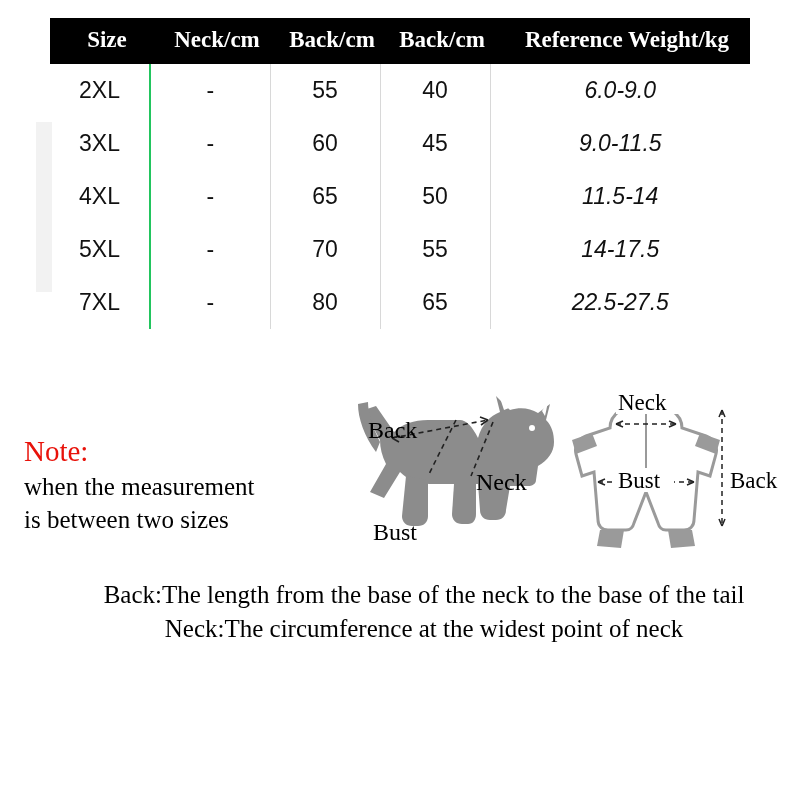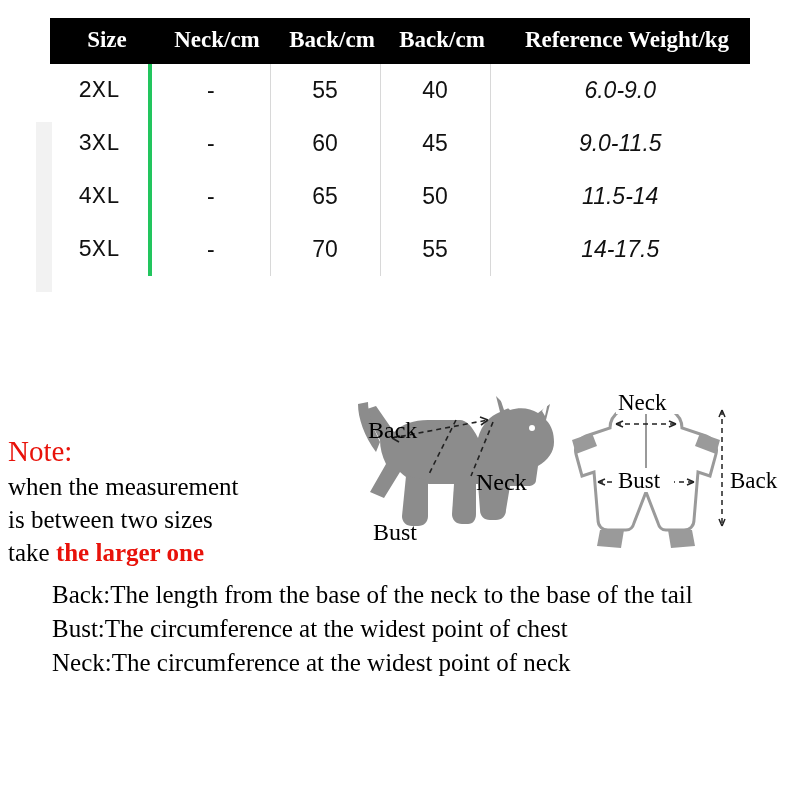--- a/index.html
+++ b/index.html
@@ -39,33 +39,33 @@
     font-family: "Liberation Sans", sans-serif;
     border-right: 1px solid #d8d8d8;
     border-bottom: 0;
     color: #111;
   }
   .size-table td:last-child {
     border-right: 0;
     font-style: italic;
   }
   .size-table tbody tr td:first-child {
-    border-right: 4px solid #22c55e;
-    font-family: Liberation Mono, monospace;
+    border-right: 2px solid #22c55e;
+    font-family: Liberation Sans, sans-serif;
   }
   .col-size   { width: 100px; }
   .col-neck   { width: 120px; }
   .col-bust   { width: 110px; }
   .col-back   { width: 110px; }
   .col-ref    { width: 260px; }
 
   
   .note-block {
     position: absolute;
-    left: 8px;
+    left: 24px;
     top: 432px;
     width: 330px;
     line-height: 1.32;
   }
   .note-title {
     color: #e8120a;
     font-size: 29px;
     font-weight: normal;
     font-family: "Liberation Serif", serif;
   }
@@ -88,26 +88,27 @@
     width: 490px;
     height: 210px;
   }
   .illus svg {
     display: block;
   }
 
   
   .defs {
     position: absolute;
-    left: 52px;
+    left: 64px;
     top: 578px;
     width: 720px;
     font-size: 25px;
     line-height: 1.36;
     font-family: "Liberation Serif", serif;
+    text-align: center;
   }
   .defs p {
     margin: 0 0 0 0;
   }
 
   .faint-left {
     position: absolute;
     left: 36px;
     top: 122px;
     width: 16px;
@@ -159,28 +160,34 @@
       <td>50</td>
       <td>11.5-14</td>
     </tr>
     <tr>
       <td>5XL</td>
       <td>-</td>
       <td>70</td>
       <td>55</td>
       <td>14-17.5</td>
     </tr>
+    <tr>
+      <td>7XL</td>
+      <td>-</td>
+      <td>80</td>
+      <td>65</td>
+      <td>22.5-27.5</td>
+    </tr>
   </tbody>
 </table>
 
 <div class="note-block">
   <div class="note-title">Note:</div>
   <div class="note-line">when the measurement</div>
   <div class="note-line"> is between two sizes</div>
-  <div class="note-line"><span>take </span><span class="note-red">the larger one</span></div>
 </div>
 
 <div class="illus">
   <svg width="490" height="210" viewBox="0 0 490 210" xmlns="http://www.w3.org/2000/svg">
 
     <g>
       <path fill="#8c8c8c" d="
         M168,58
         C172,44 180,36 190,32
         L186,16
@@ -291,15 +298,14 @@
     <rect x="306" y="12" width="62" height="22" fill="#ffffff"></rect>
     <text x="308" y="30" font-family="Liberation Serif, serif" font-size="23" fill="#000">Neck</text>
     <rect x="306" y="88" width="58" height="24" fill="#ffffff"></rect>
     <text x="308" y="108" font-family="Liberation Serif, serif" font-size="23" fill="#000">Bust</text>
     <text x="420" y="108" font-family="Liberation Serif, serif" font-size="23" fill="#000">Back</text>
   </svg>
 </div>
 
 <div class="defs">
   <p>Back:The length from the base of the neck to the base of the tail</p>
-  <p>Bust:The circumference at the widest point of chest</p>
   <p>Neck:The circumference at the widest point of neck</p>
 </div>
 
 </body></html>

